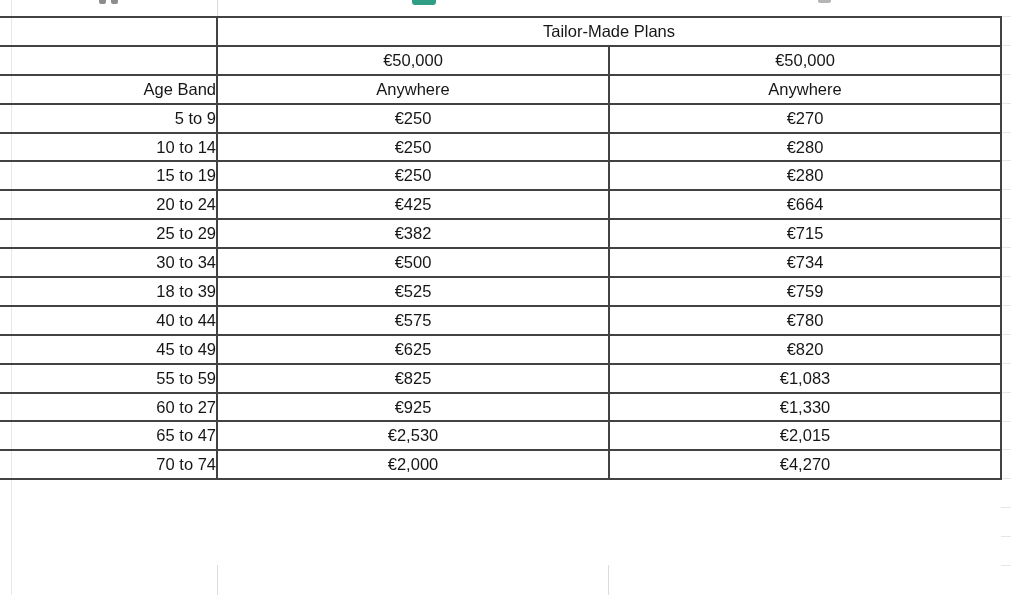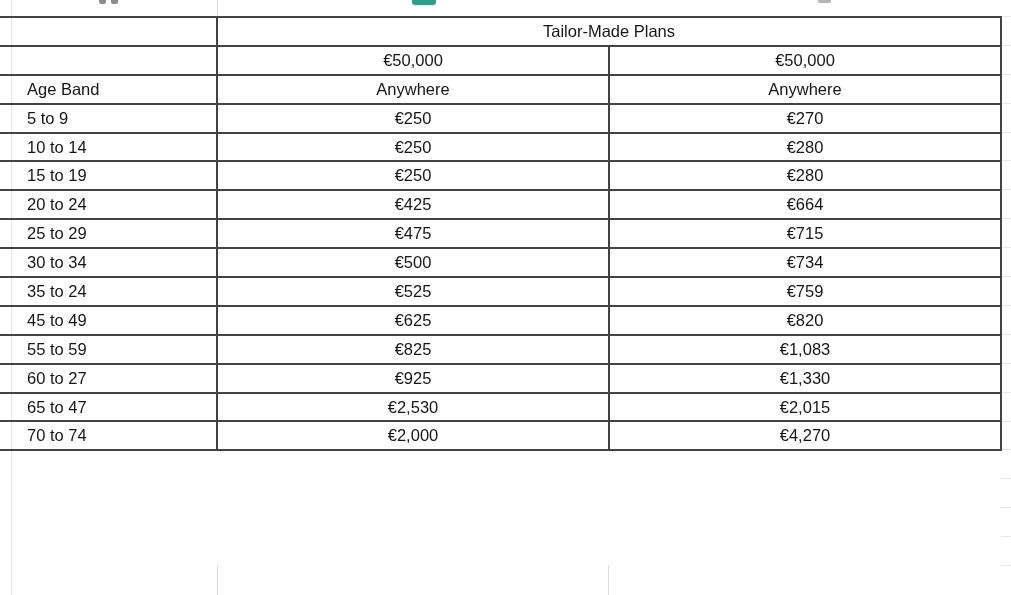--- a/index.html
+++ b/index.html
@@ -39,21 +39,21 @@
     border:2px solid #424242;
     height:26.9px;
     padding:0;
     font-size:16.5px;
     text-align:center;
     white-space:nowrap;
     overflow:hidden;
   }
   table.pricing td:first-child{
     border-left:none;
-    text-align:left;
+    text-align:right;
     padding-left:27px;
   }
   td.title-cell{font-size:17px;}
 </style>
 </head>
 <body>
 
 <div class="canvas">
 
   <div class="vline vline-left"></div>
@@ -110,36 +110,41 @@
   </tr>
 
   <tr>
     <td>20 to 24</td>
     <td>€425</td>
     <td>€664</td>
   </tr>
 
   <tr>
     <td>25 to 29</td>
-    <td>€475</td>
+    <td>€382</td>
     <td>€715</td>
   </tr>
 
   <tr>
     <td>30 to 34</td>
     <td>€500</td>
     <td>€734</td>
   </tr>
 
   <tr>
-    <td>35 to 24</td>
+    <td>18 to 39</td>
     <td>€525</td>
     <td>€759</td>
   </tr>
 
+  <tr>
+    <td>40 to 44</td>
+    <td>€575</td>
+    <td>€780</td>
+  </tr>
 
   <tr>
     <td>45 to 49</td>
     <td>€625</td>
     <td>€820</td>
   </tr>
 
 
   <tr>
     <td>55 to 59</td>

